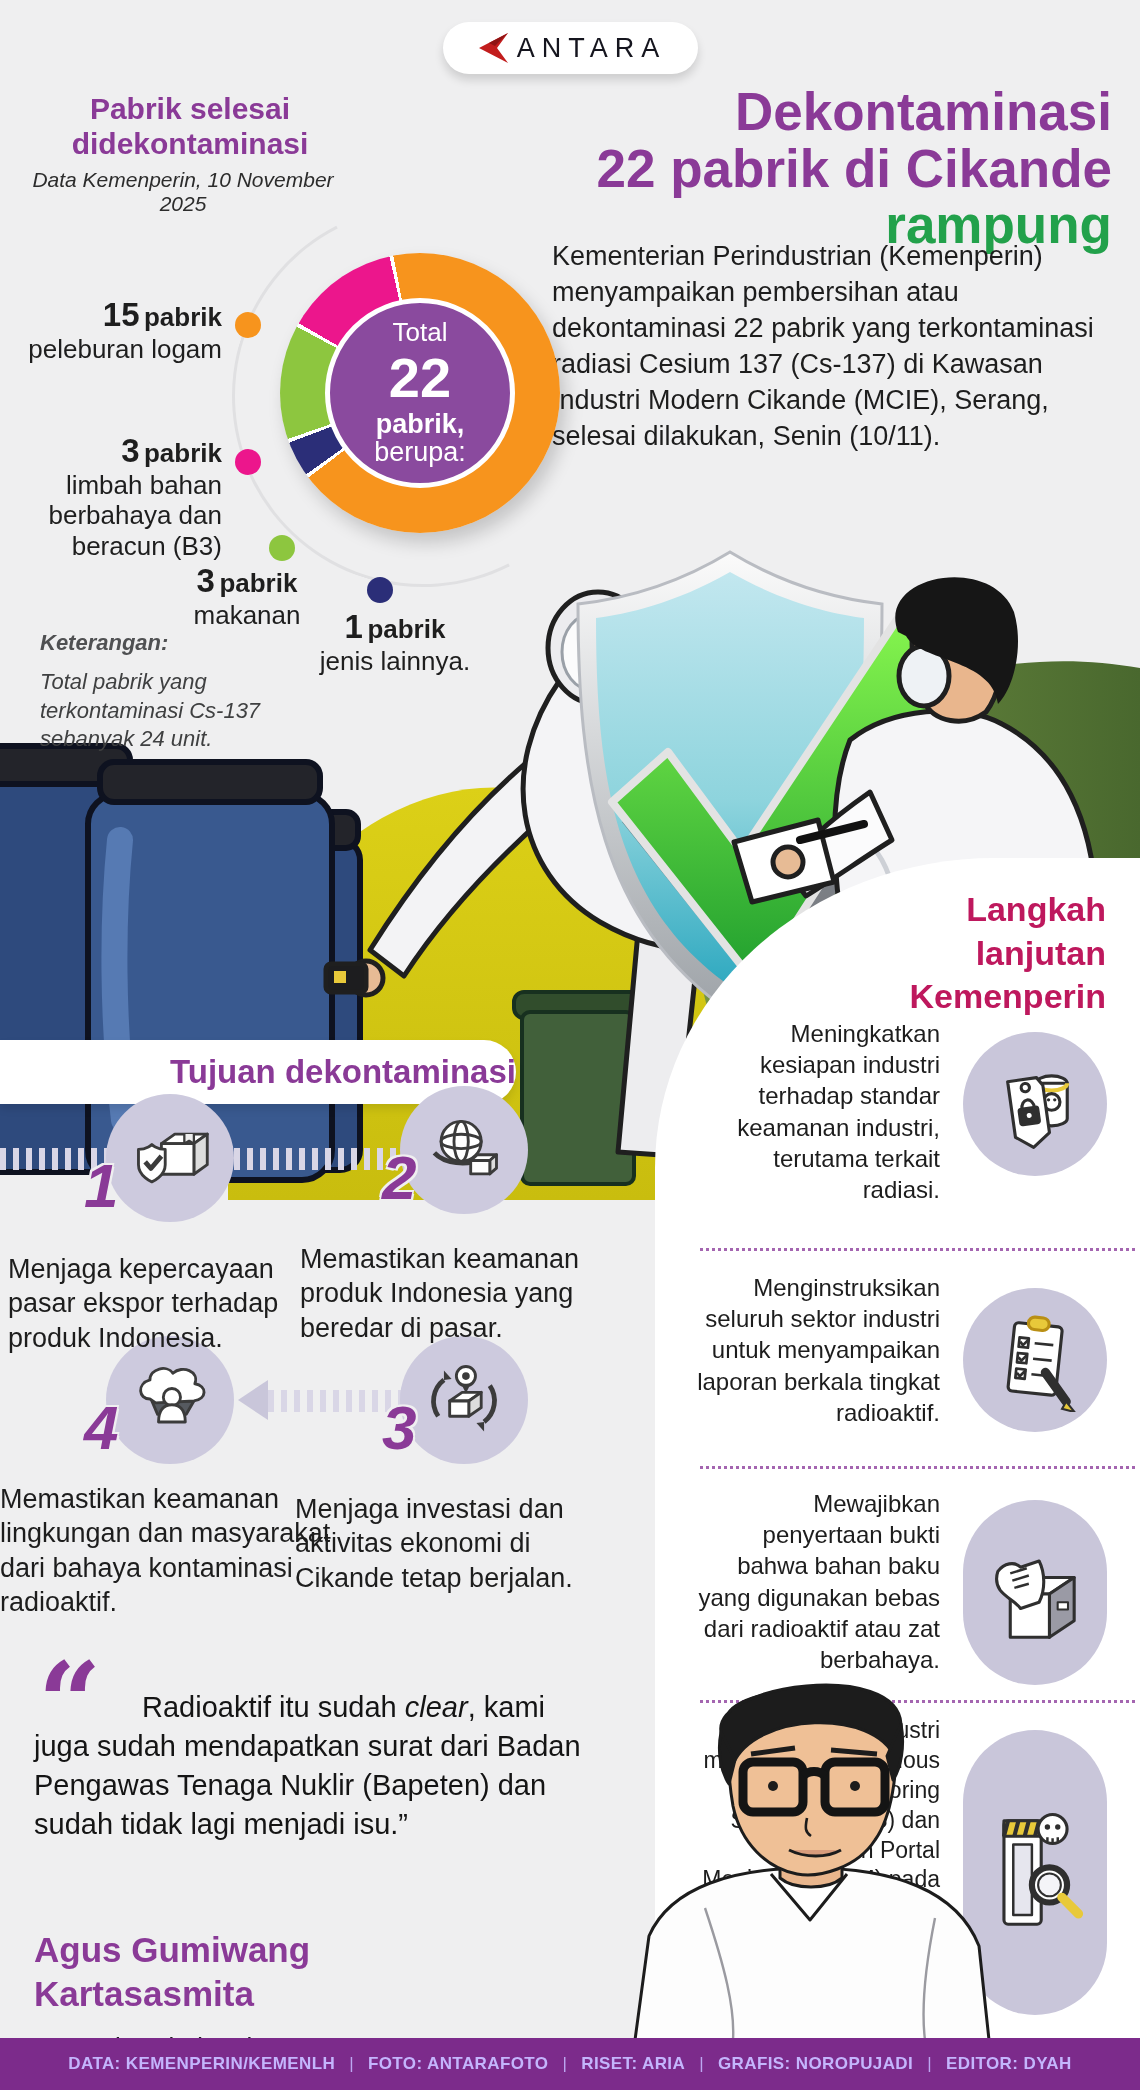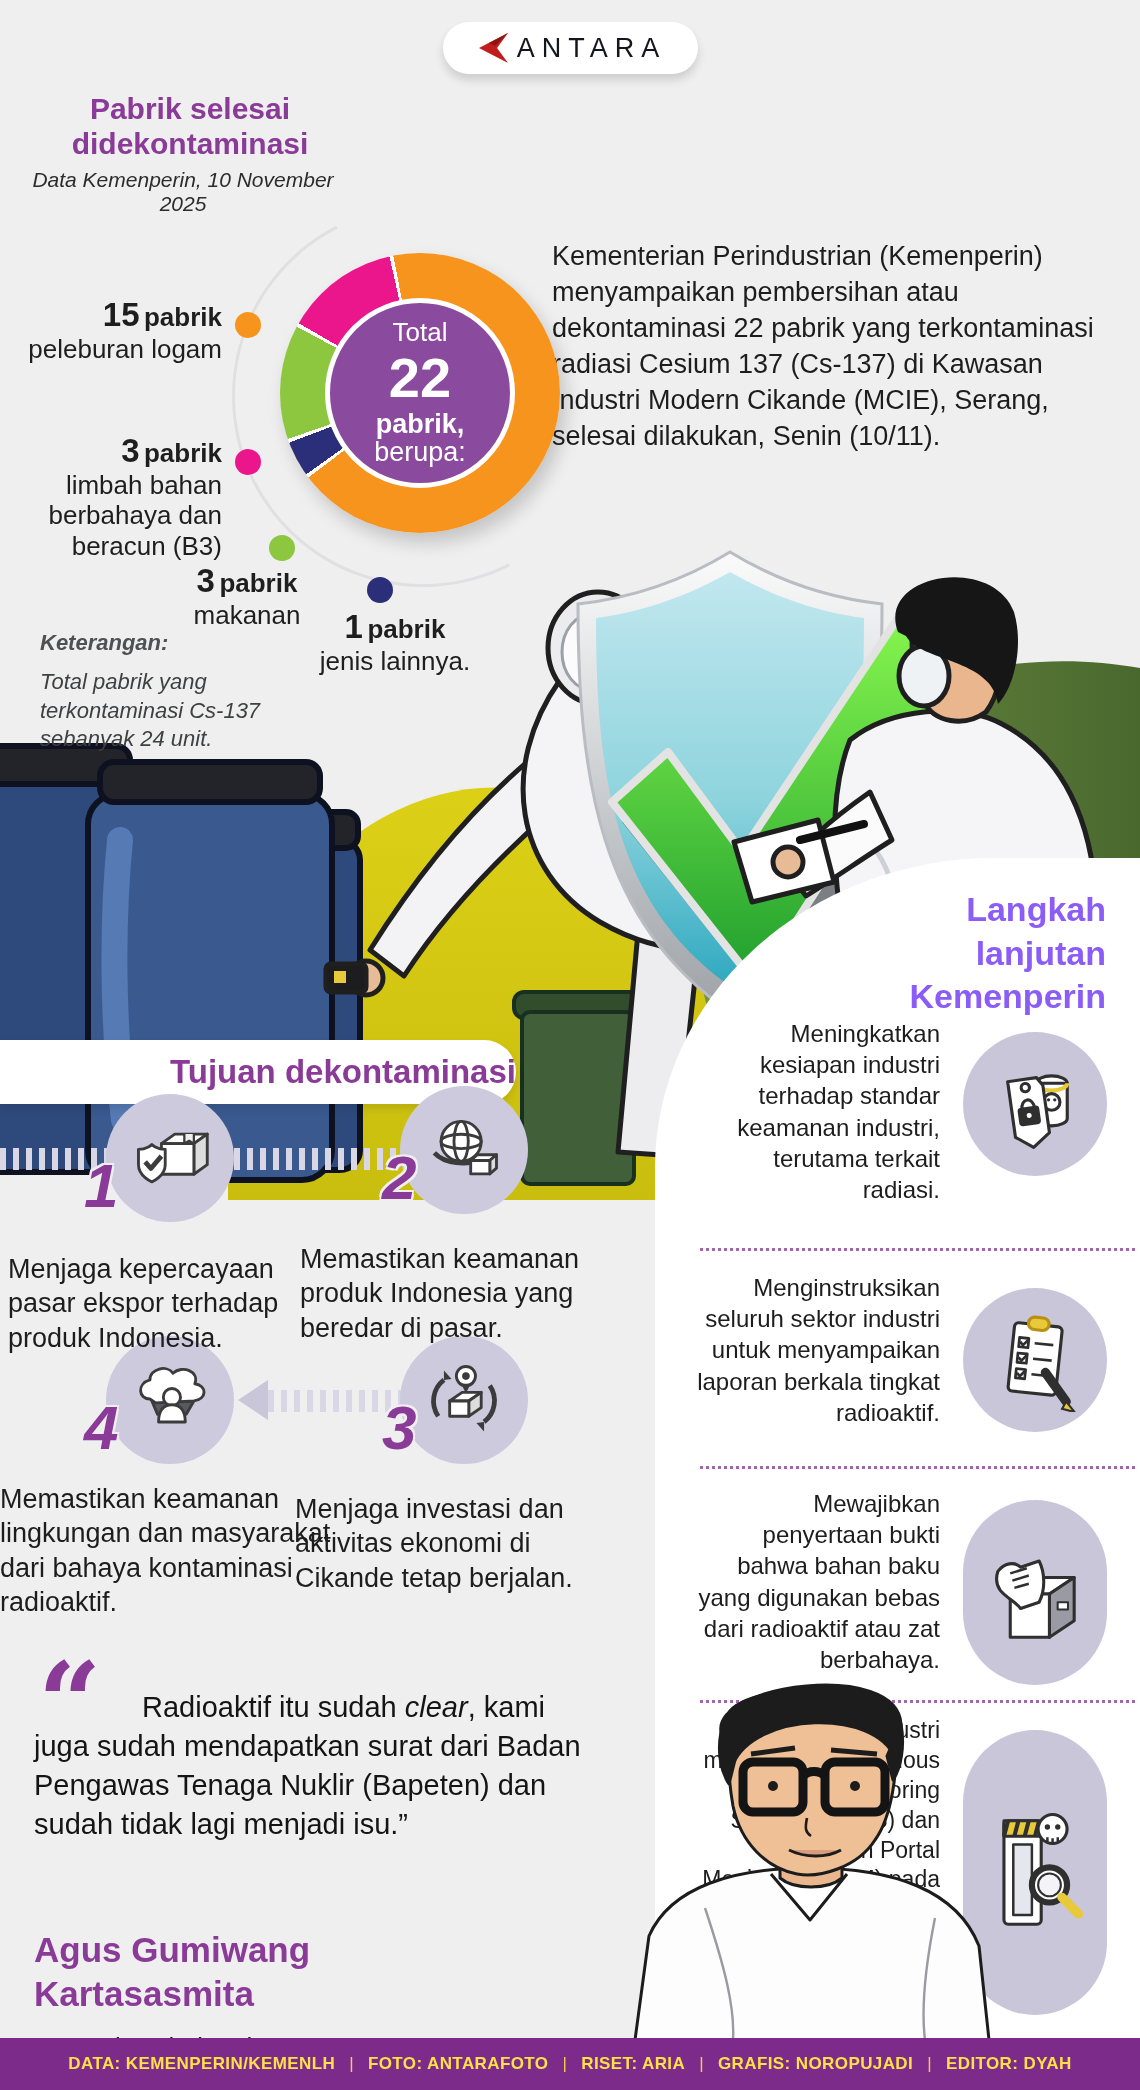--- a/index.html
+++ b/index.html
@@ -44,21 +44,21 @@
   .note-title{left:40px;top:630px;font-size:22px;font-weight:bold;font-style:italic;color:#4f5052;z-index:2;}
   .note-body{left:40px;top:668px;width:230px;font-size:22px;font-style:italic;color:#3f4041;line-height:1.3;z-index:2;}
 
   
   .scene{left:0;top:540px;width:1140px;height:660px;z-index:1;}
 
   
   .card{left:655px;top:858px;width:485px;height:1180px;background:#fff;
         border-top-left-radius:340px 310px;z-index:2;}
   .lk-title{right:34px;top:888px;width:260px;text-align:right;font-size:34px;font-weight:bold;
-            color:#8b5cf6;line-height:1.28;z-index:4;}
+            color:#be185d;line-height:1.28;z-index:4;}
   .lk-text{text-align:right;font-size:24px;line-height:1.3;color:#1d1d1d;z-index:4;width:250px;left:690px;}
   .lk-cap{background:#c9c6da;z-index:3;display:flex;align-items:center;justify-content:center;}
   .lk-sep{left:700px;width:435px;border-top:3px dotted #a465b0;z-index:4;}
 
   
   .tj-pill{left:0;top:1040px;width:516px;height:64px;background:#fff;border-radius:0 34px 34px 0;
            box-shadow:0 5px 8px rgba(0,0,0,.10);z-index:3;display:flex;align-items:center;justify-content:flex-end;}
   .tj-title{font-size:33px;font-weight:bold;color:#8a3a97;}
   .ribbon{height:22px;background:repeating-linear-gradient(90deg,#d9d6e6 0 6px,rgba(0,0,0,0) 6px 13px);z-index:2;}
   .ribbon-arrow{width:0;height:0;border-top:20px solid transparent;border-bottom:20px solid transparent;
@@ -74,21 +74,21 @@
           font-family:"DejaVu Serif",serif;}
   .q-text{left:34px;top:1688px;width:560px;font-size:29px;line-height:1.34;color:#141414;z-index:4;}
   .q-text .ind{display:inline-block;width:108px;}
   .q-author{left:34px;top:1928px;width:420px;font-size:35px;font-weight:bold;color:#8a3a97;line-height:1.25;z-index:6;}
   .q-role{left:34px;top:2032px;font-size:26px;color:#1d1d1d;z-index:6;}
   .portrait{left:575px;top:1668px;width:470px;height:372px;z-index:5;}
 
   
   .footer{left:0;top:2038px;width:1140px;height:52px;background:#7c2b8b;z-index:9;
           display:flex;align-items:center;justify-content:center;gap:0;}
-  .footer span{color:#fde047;font-size:17px;font-weight:bold;letter-spacing:.4px;}
+  .footer span{color:#c4b5fd;font-size:17px;font-weight:bold;letter-spacing:.4px;}
   .footer .sep{margin:0 14px;font-weight:normal;opacity:.9;}
 </style>
 </head>
 <body>
 
 <div class="canvas">
 
   <svg class="abs scene" viewBox="0 0 1140 660" width="1140" height="660">
     <defs>
       <linearGradient id="gBand" x1="0" y1="0" x2="1" y2="0">
@@ -171,20 +171,25 @@
     <svg width="36" height="34" viewBox="0 0 36 34">
       <path d="M33,2 L4,17 L33,32 L22,17 Z" fill="#c21d1d"></path>
       <path d="M33,2 L14,12 L20,15 Z" fill="#8f1414"></path>
     </svg>
     <span class="logo-word">ANTARA</span>
   </div>
 
   <div class="abs left-title">Pabrik selesai didekontaminasi</div>
   <div class="abs left-source">Data Kemenperin, 10 November 2025</div>
 
+  <div class="abs headline">
+    <span>Dekontaminasi</span><br>
+    <span>22 pabrik di Cikande</span><br>
+    <span class="accent">rampung</span>
+  </div>
 
   <div class="abs intro">Kementerian Perindustrian (Kemenperin) menyampaikan pembersihan atau dekontaminasi 22 pabrik yang terkontaminasi radiasi Cesium 137 (Cs-137) di Kawasan Industri Modern Cikande (MCIE), Serang, selesai dilakukan, Senin (10/11).</div>
 
   <div class="abs arc-guide"></div>
   <div class="abs donut" id="donut" style="background: conic-gradient(from -11deg, rgb(247, 148, 29) 0deg, rgb(247, 148, 29) 243.855deg, rgb(255, 255, 255) 243.855deg, rgb(255, 255, 255) 245.455deg, rgb(43, 46, 120) 245.455deg, rgb(43, 46, 120) 260.218deg, rgb(255, 255, 255) 260.218deg, rgb(255, 255, 255) 261.818deg, rgb(141, 198, 63) 261.818deg, rgb(141, 198, 63) 309.309deg, rgb(255, 255, 255) 309.309deg, rgb(255, 255, 255) 310.909deg, rgb(236, 22, 140) 310.909deg, rgb(236, 22, 140) 358.4deg, rgb(255, 255, 255) 358.4deg, rgb(255, 255, 255) 360deg);">
     <div class="abs donut-center">
       <div class="dc-total">Total</div>
       <div class="dc-num">22</div>
       <div class="dc-b1">pabrik,</div>
       <div class="dc-b2">berupa:</div>

